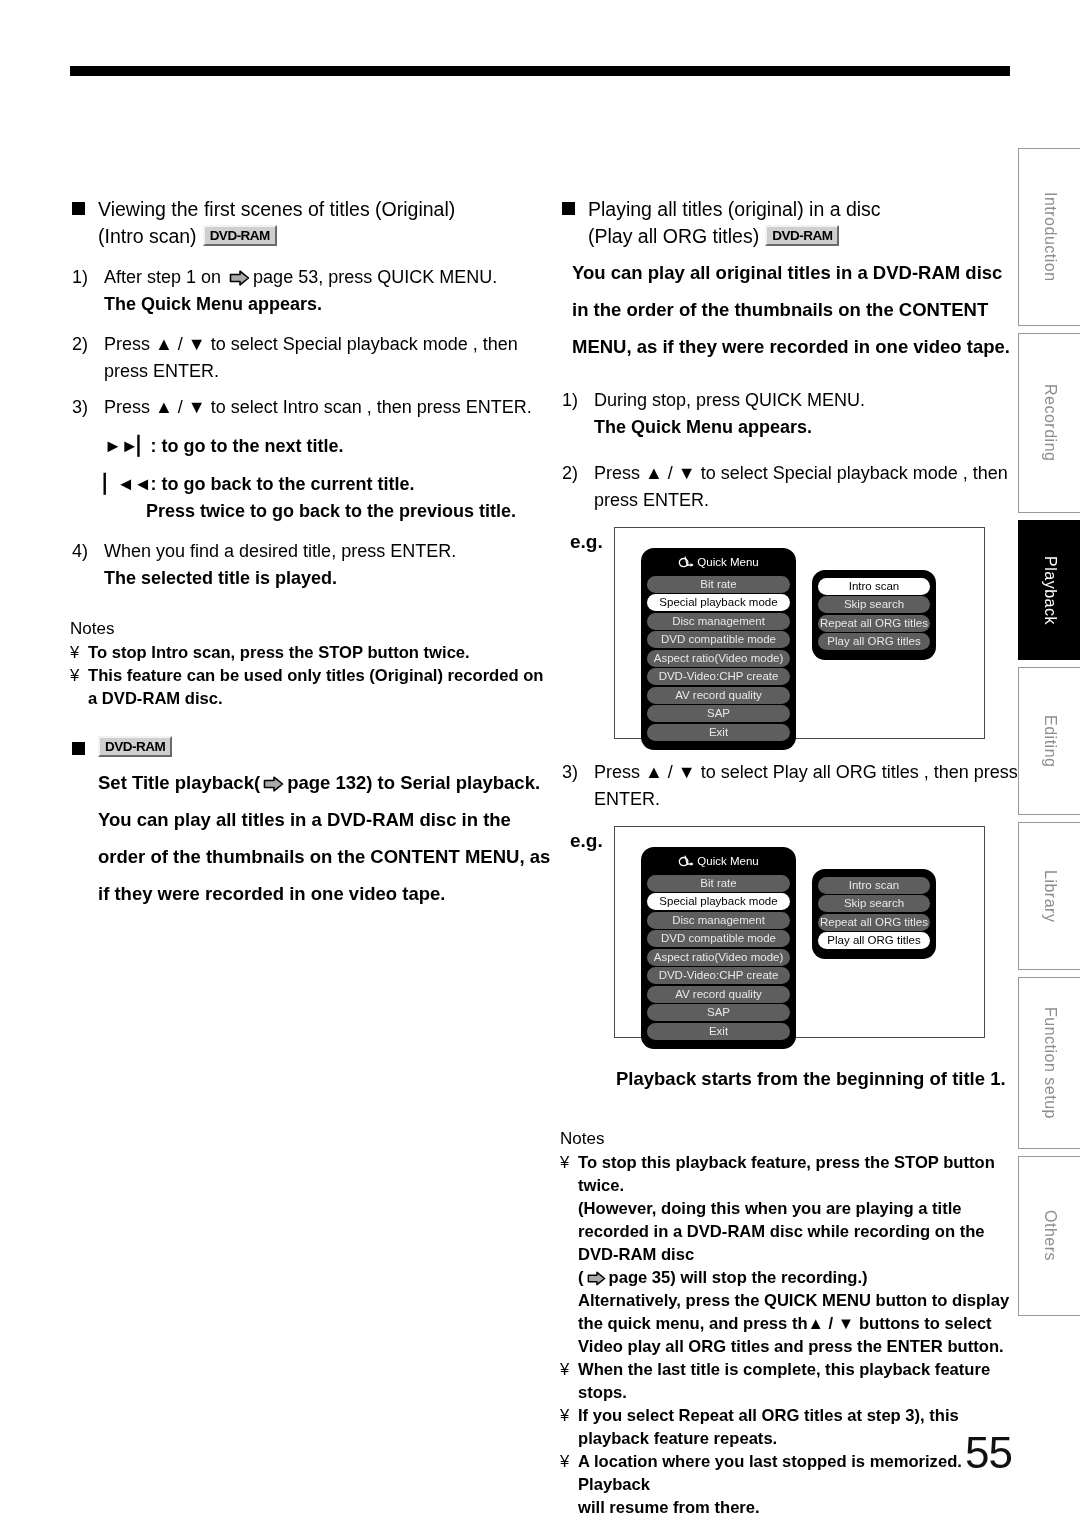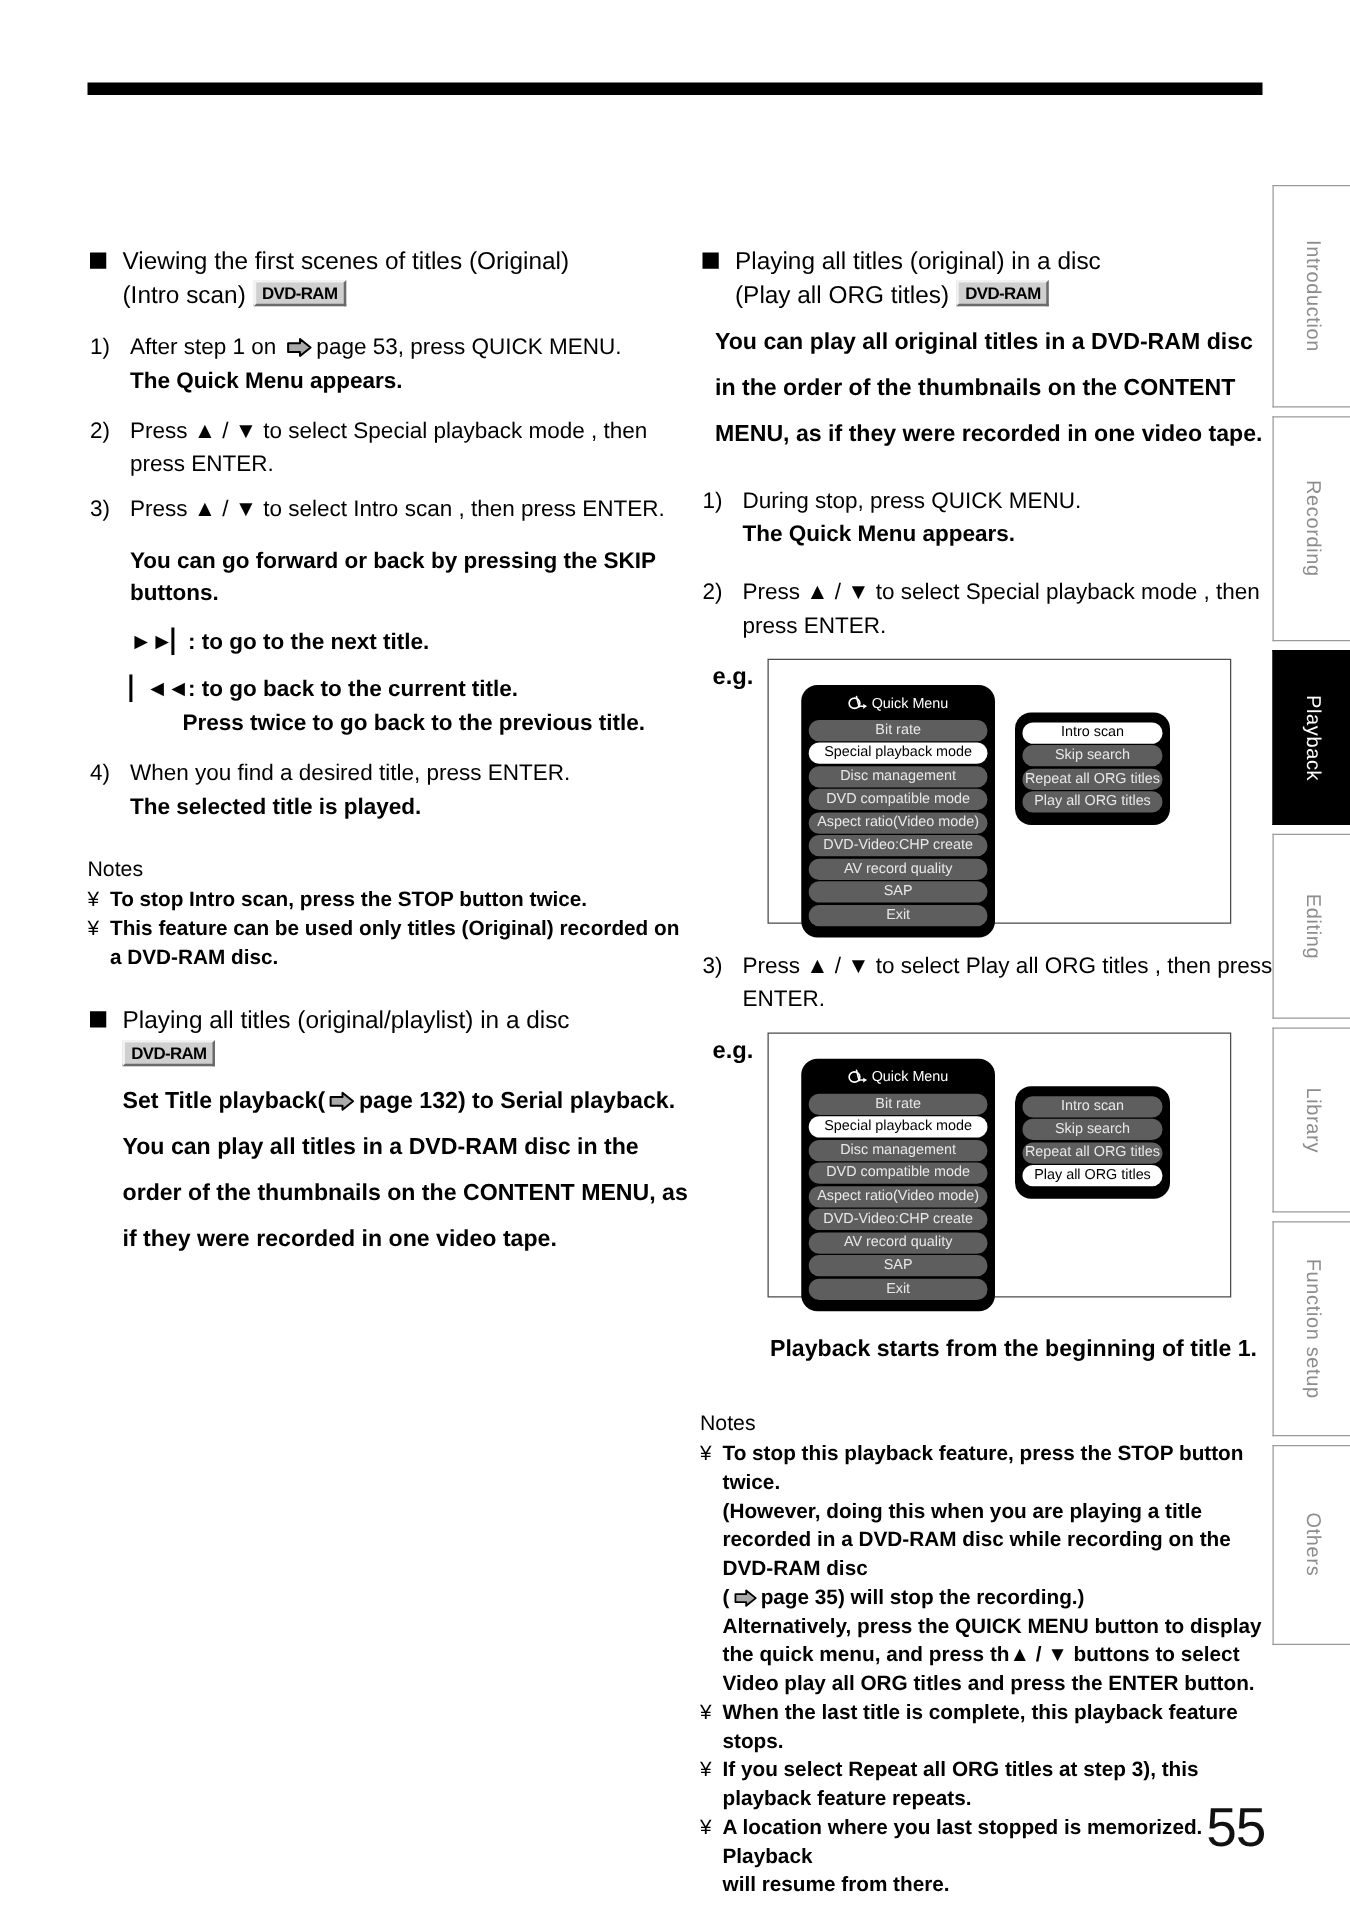--- a/index.html
+++ b/index.html
@@ -23,21 +23,21 @@
     top: 66px;
     width: 940px;
     height: 10px;
     background: #000;
   }
 
   
   .page-number {
     position: absolute;
     right: 68px;
-    bottom: 38px;
+    bottom: 48px;
     font-size: 44px;
     letter-spacing: -1px;
     color: #111;
   }
 
   
   .col {
     position: absolute;
     top: 196px;
   }
@@ -277,21 +277,20 @@
         </svg></span><span>page 53, press QUICK MENU.</span>
     <div class="bold-line">The Quick Menu appears.</div>
   </div>
 
   <div class="step">
     <span class="num">2)</span><span>Press ▲ / ▼ to select    Special playback mode    , then press ENTER.</span>
   </div>
 
   <div class="step tight">
     <span class="num">3)</span><span>Press ▲ / ▼ to select    Intro scan   , then press ENTER.</span>
-    <div class="bold-line" style="margin-top:14px">You can go forward or back by pressing the SKIP buttons.</div>
   </div>
 
   <div class="skip-row">
     <span class="glyph">►►▏</span><span>: to go to the next title.</span>
   </div>
 
   <div class="skip-row">
     <span class="glyph">▏◄◄</span><span>: to go back to the current title.</span>
     <div class="skip-sub" style="padding-left:42px">Press twice to go back to the previous title.</div>
   </div>
@@ -305,21 +304,20 @@
   <div class="note">
     <span class="yen">¥</span><span>To stop Intro scan, press the STOP button twice.</span>
   </div>
   <div class="note">
     <span class="yen">¥</span><span>This feature can be used only titles (Original) recorded on</span>
     <span class="sub">a DVD-RAM disc.</span>
   </div>
 
   <div class="sec-head" style="margin-top:26px">
     <span class="bullet-sq"></span>
-    <span>Playing all titles (original/playlist) in a disc</span>
   </div>
   <div style="padding-left:28px;margin-top:2px">
     <span class="badge" style="margin-left:0">DVD-RAM</span>
   </div>
   <div class="lead-bold" style="margin-top:6px"><span>Set  Title playback(</span><span class="arrow"><svg width="21" height="16" viewBox="0 0 21 16">
           <path d="M1.5 4.5 L11 4.5 L11 1.2 L19.5 8 L11 14.8 L11 11.5 L1.5 11.5 Z" fill="#aaaaaa" stroke="#000" stroke-width="1.6" stroke-linejoin="round"></path>
         </svg></span><span>page 132) to Serial playback. You can play all titles in a DVD-RAM disc in the order of the thumbnails on the CONTENT MENU, as if they were recorded in one video tape.</span></div>
 
 </div>
 

